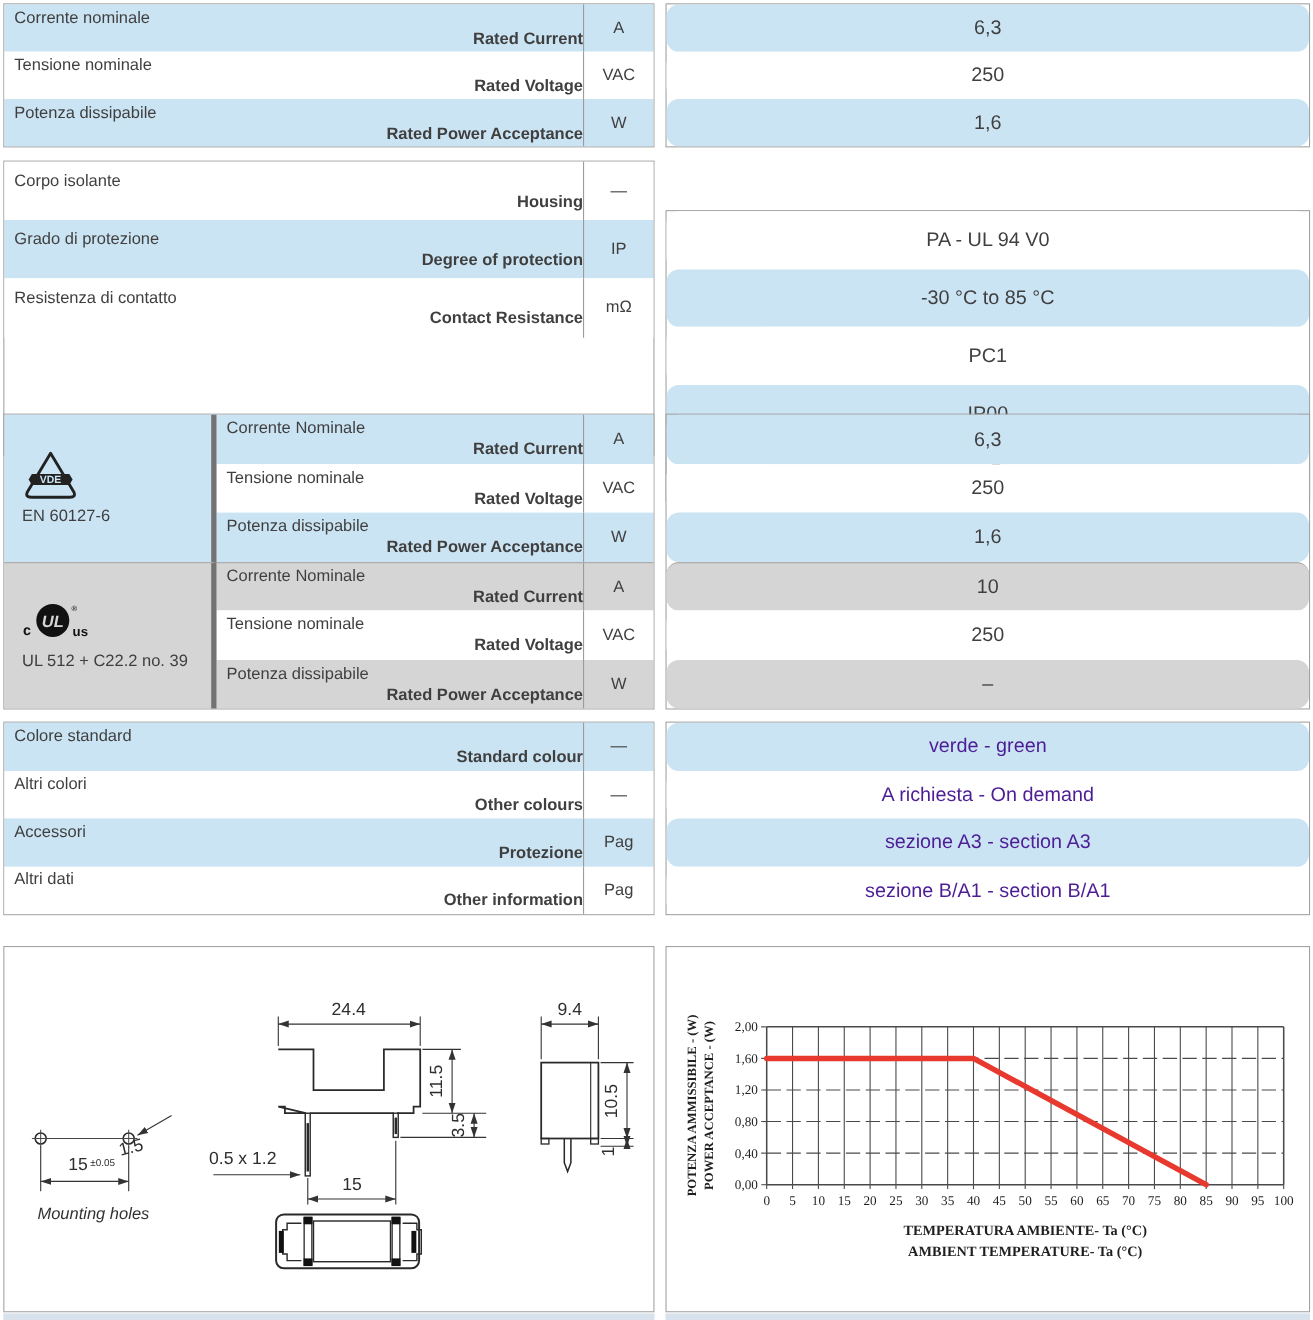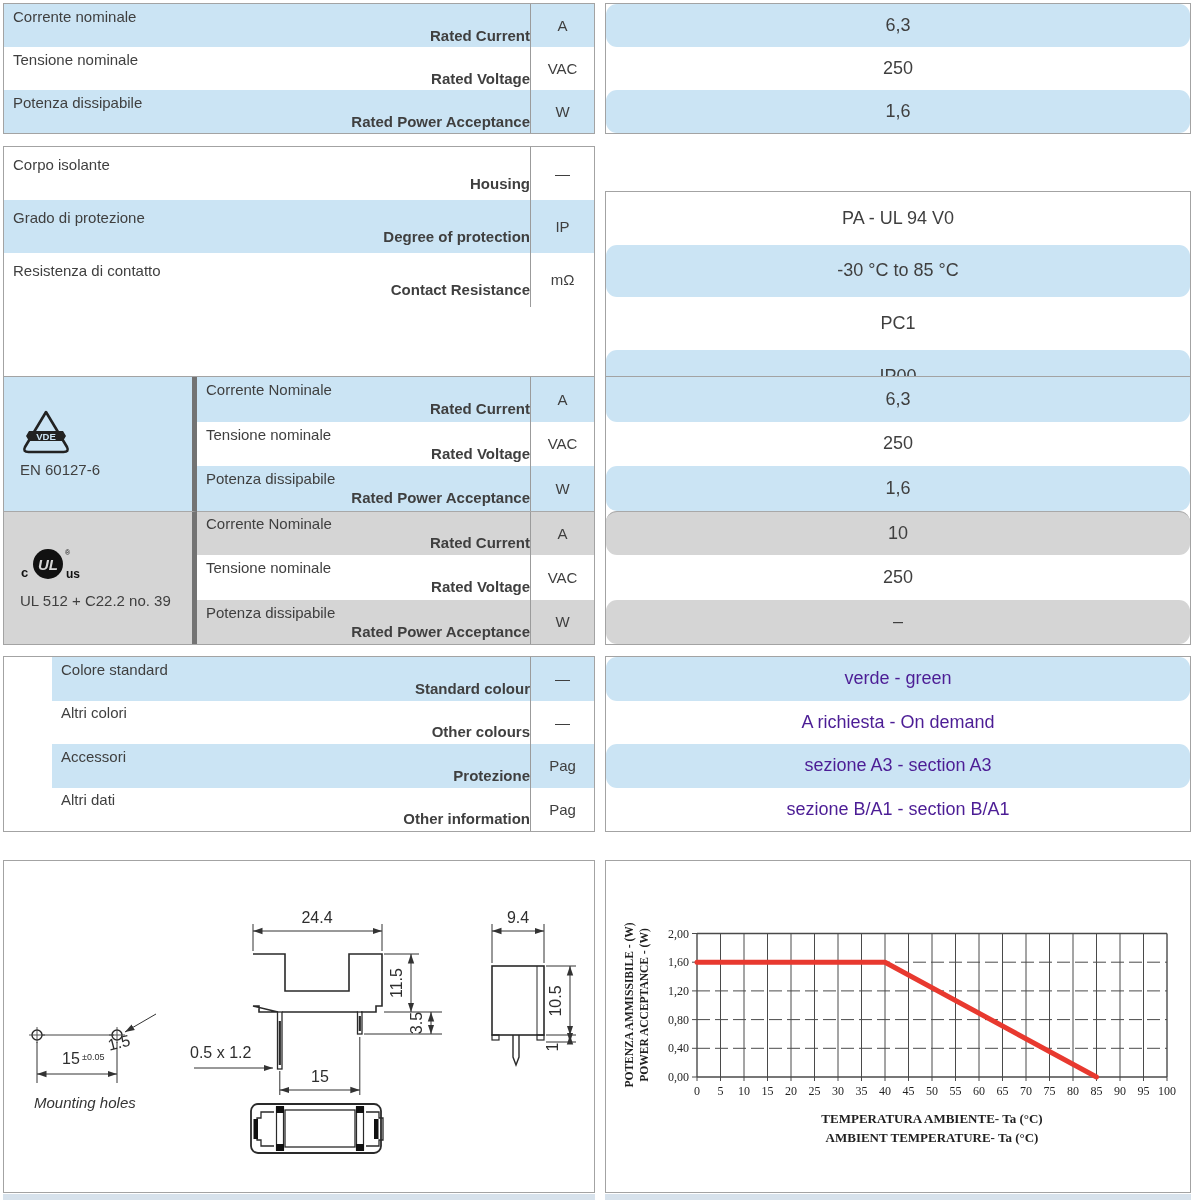--- a/index.html
+++ b/index.html
@@ -171,21 +171,21 @@
       <div class="vcell bg-b">6,3</div>
       <div class="vcell bg-w">250</div>
       <div class="vcell bg-b">1,6</div>
       <div class="vcell bg-g sep-top">10</div>
       <div class="vcell bg-w">250</div>
       <div class="vcell bg-g">–</div>
     </div>
   </div>
 
   <div class="block">
-    <div class="leftbox" style="top:656px;height:176px;grid-template-rows:repeat(4,1fr);padding-left:48px;">
+    <div class="leftbox" style="top:656px;height:176px;grid-template-rows:repeat(4,1fr);">
       <div class="specrow bg-b">
         <div class="lbl">
             <span class="it">Colore standard</span>
             <span class="en">Standard colour</span>
           </div>
         <div class="unit">—</div>
       </div>
       <div class="specrow bg-w">
         <div class="lbl">
             <span class="it">Altri colori</span>

